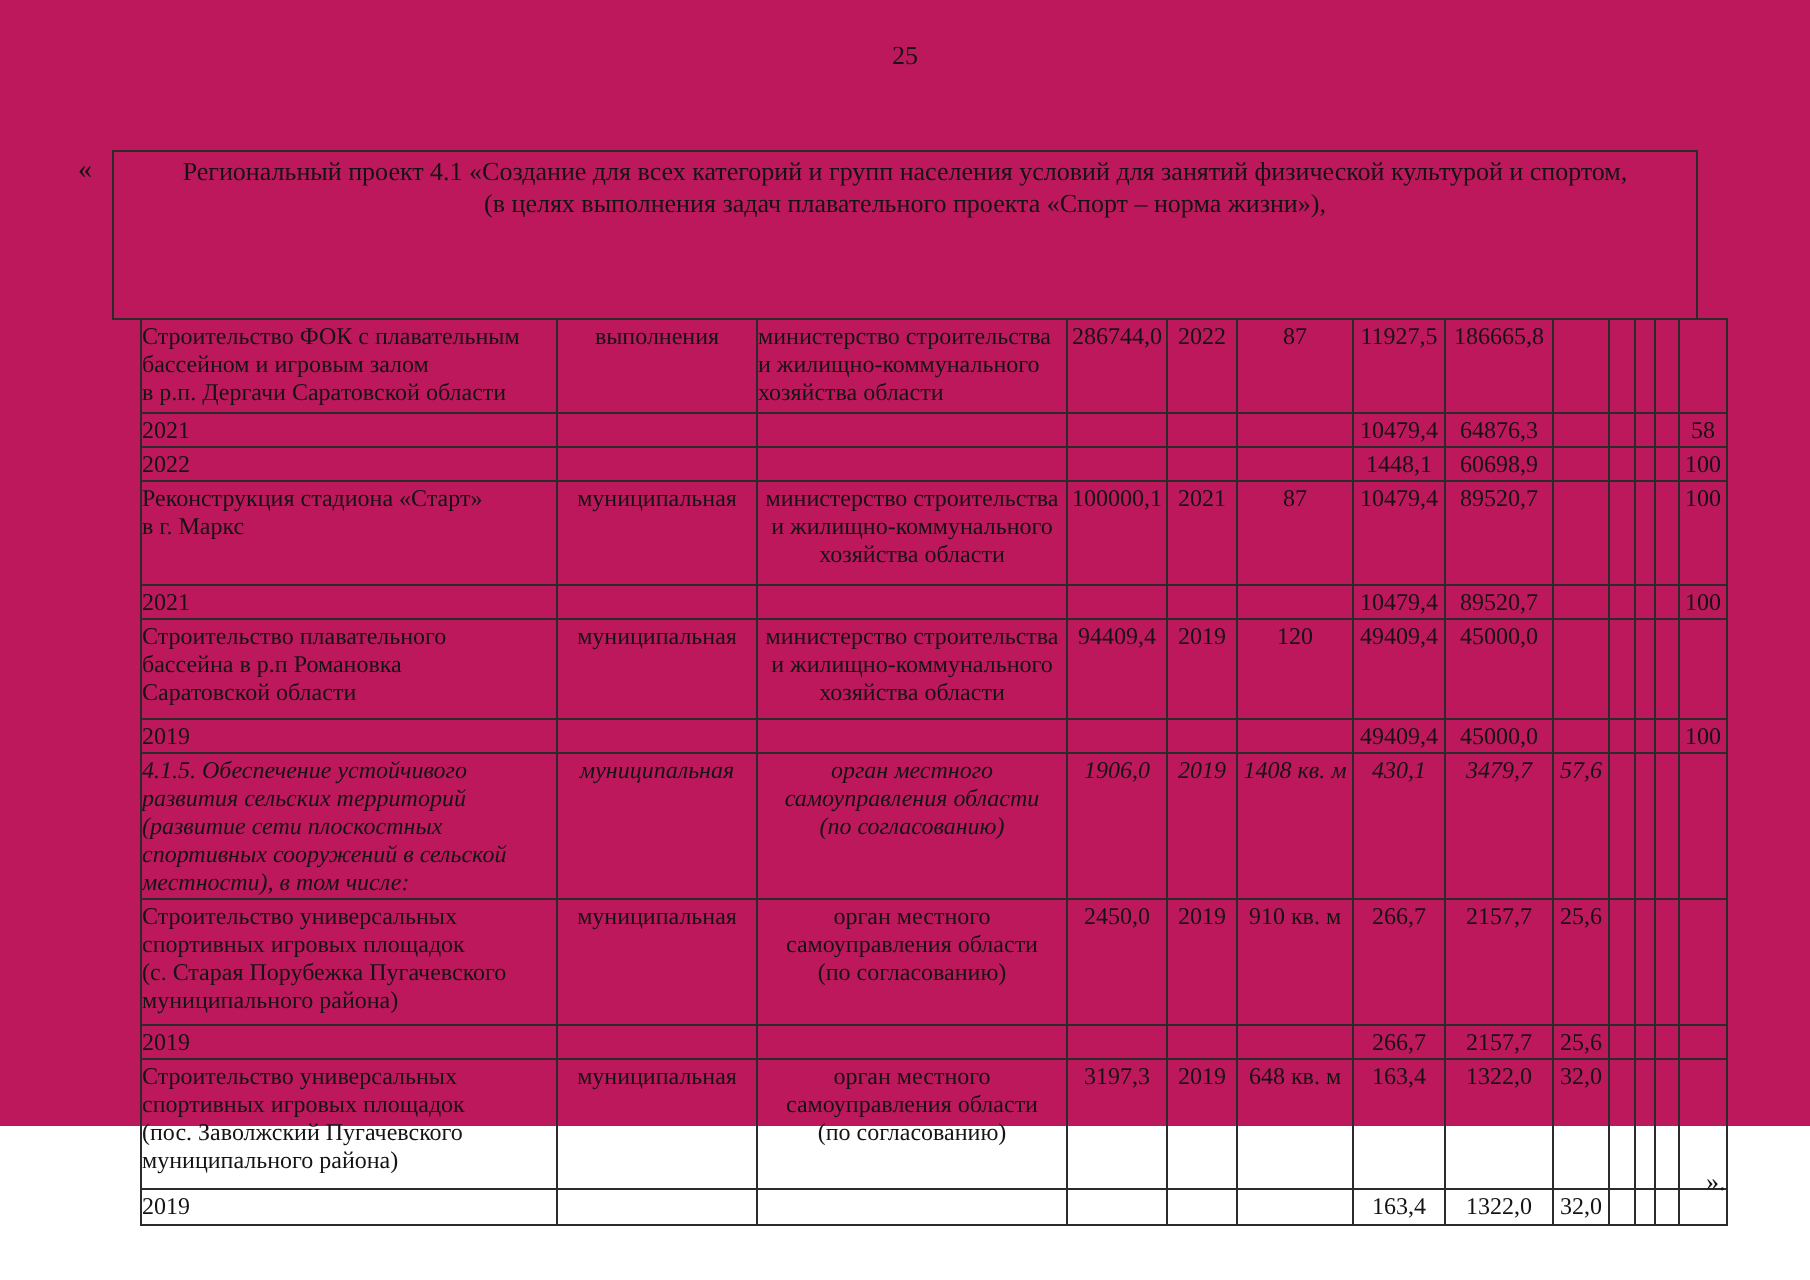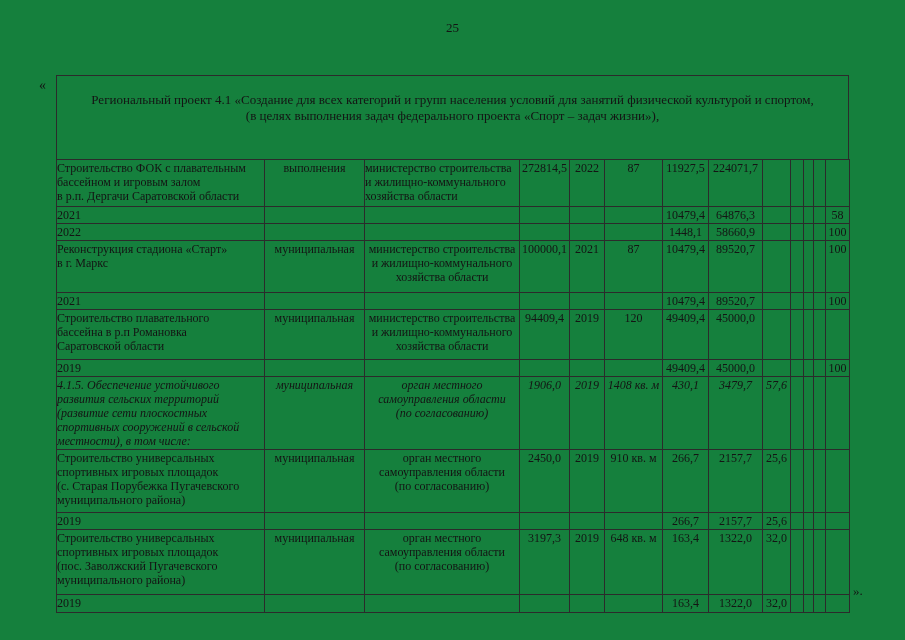--- a/index.html
+++ b/index.html
@@ -9,22 +9,22 @@
     width: 905px;
     height: 640px;
     font-family: "Liberation Serif", "DejaVu Serif", serif;
     color: #141414;
     position: relative;
     overflow: hidden;
   }
   .page {
     position: absolute;
     left: 0; top: 0;
-    width: 905px; height: 640px;
-    background: #15803d;
+    width: 905px; height: 563px;
+    background: #be185d;
   }
   .page-number {
     position: absolute;
     top: 20px;
     left: 0;
     width: 905px;
     text-align: center;
     font-size: 13px;
   }
   .open-quote {
@@ -46,28 +46,29 @@
     width: 793px;
   }
   .table-title {
     box-sizing: border-box;
     width: 793px;
     height: 85px;
     border: 1px solid #2b2b2b;
     text-align: center;
     font-size: 13px;
     line-height: 16.4px;
-    padding-top: 16px;
+    padding-top: 2px;
     overflow: hidden;
   }
   table.grid {
     width: 793px;
     table-layout: fixed;
     border-collapse: collapse;
     margin-top: -1px;
+    margin-left: 14px;
   }
   table.grid td {
     border: 1px solid #2b2b2b;
     vertical-align: top;
     font-size: 12px;
     line-height: 14px;
     padding: 1px 0;
     overflow: hidden;
   }
   td.c-name {
@@ -92,21 +93,21 @@
 </head>
 <body>
 
 <div class="page">
   <div class="page-number">25</div>
   <div class="open-quote">«</div>
 
   <div class="doc">
     <div class="table-title" id="table-title">
         <div>Региональный проект 4.1 «Создание для всех категорий и групп населения условий для занятий физической культурой и спортом,</div>
-        <div>(в целях выполнения задач федерального проекта «Спорт – задач жизни»),</div>
+        <div>(в целях выполнения задач плавательного проекта «Спорт – норма жизни»),</div>
       </div>
     <table class="grid" id="data-table">
       <colgroup id="grid-cols">
           <col style="width: 208px;">
           <col style="width: 100px;">
           <col style="width: 155px;">
           <col style="width: 50px;">
           <col style="width: 35px;">
           <col style="width: 58px;">
           <col style="width: 46px;">
@@ -119,25 +120,25 @@
         </colgroup>
       <tbody id="grid-body">
           <tr style="height: 47px;">
             <td class="c-name">Строительство ФОК с плавательным
 бассейном и игровым залом
 в р.п. Дергачи Саратовской области</td>
             <td class="c-center">выполнения</td>
             <td class="c-center c-exec-left">министерство строительства
 и жилищно-коммунального
 хозяйства области</td>
-            <td class="c-center">272814,5</td>
+            <td class="c-center">286744,0</td>
             <td class="c-center">2022</td>
             <td class="c-center">87</td>
             <td class="c-center">11927,5</td>
-            <td class="c-center">224071,7</td>
+            <td class="c-center">186665,8</td>
             <td class="c-center"></td>
             <td class="c-center"></td>
             <td class="c-center"></td>
             <td class="c-center"></td>
             <td class="c-center"></td>
           </tr>
           <tr style="height: 16px;">
             <td class="c-name c-year">2021</td>
             <td class="c-center"></td>
             <td class="c-center"></td>
@@ -153,21 +154,21 @@
             <td class="c-center">58</td>
           </tr>
           <tr style="height: 16px;">
             <td class="c-name c-year">2022</td>
             <td class="c-center"></td>
             <td class="c-center"></td>
             <td class="c-center"></td>
             <td class="c-center"></td>
             <td class="c-center"></td>
             <td class="c-center">1448,1</td>
-            <td class="c-center">58660,9</td>
+            <td class="c-center">60698,9</td>
             <td class="c-center"></td>
             <td class="c-center"></td>
             <td class="c-center"></td>
             <td class="c-center"></td>
             <td class="c-center">100</td>
           </tr>
           <tr style="height: 52px;">
             <td class="c-name">Реконструкция стадиона «Старт»
 в г. Маркс</td>
             <td class="c-center">муниципальная</td>

